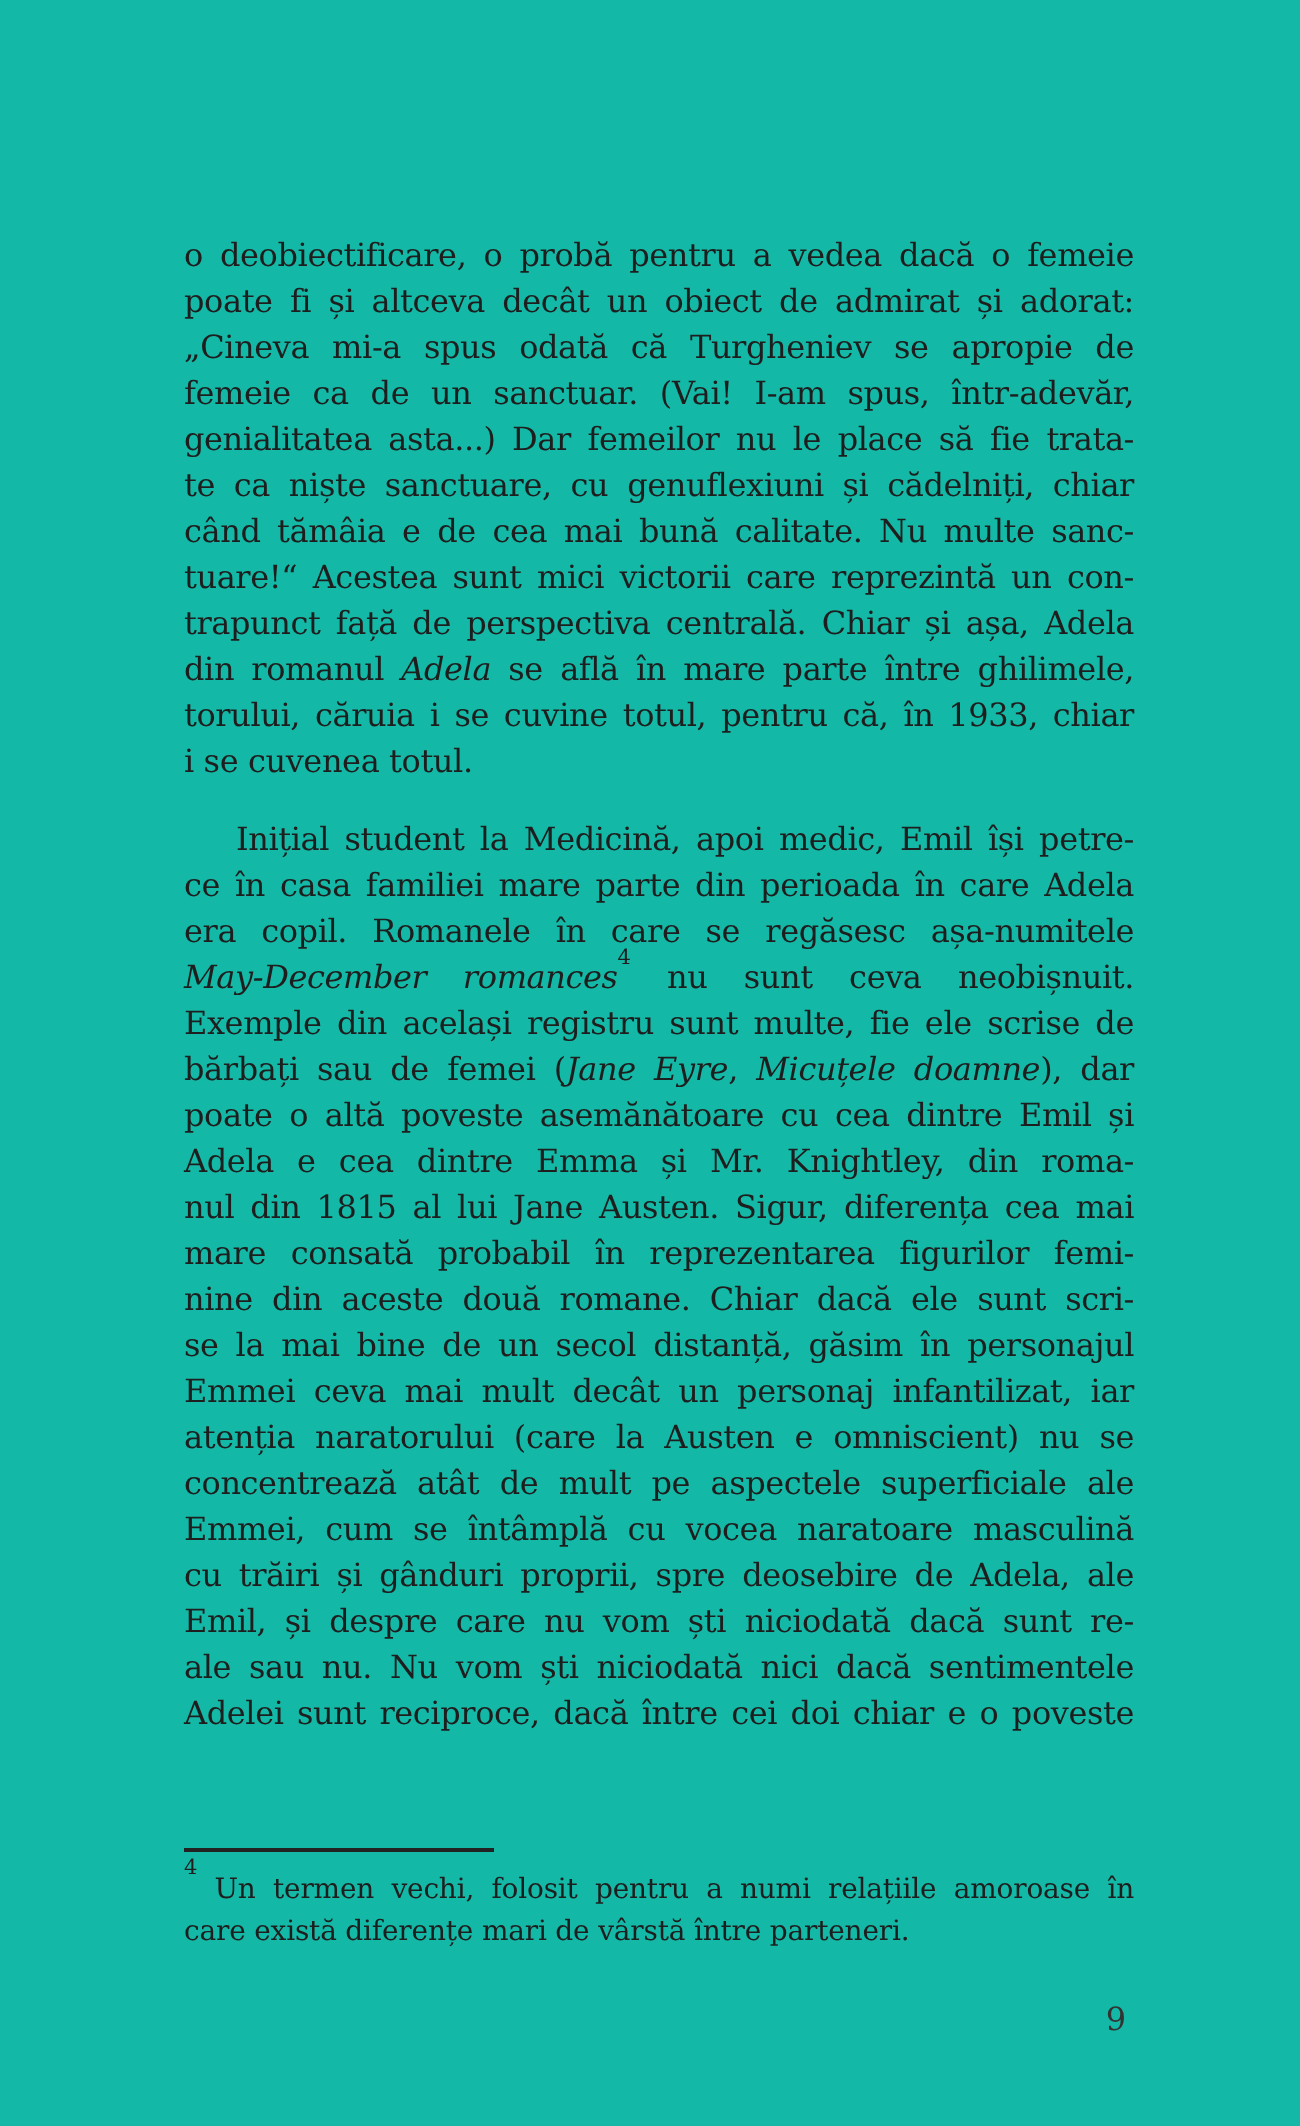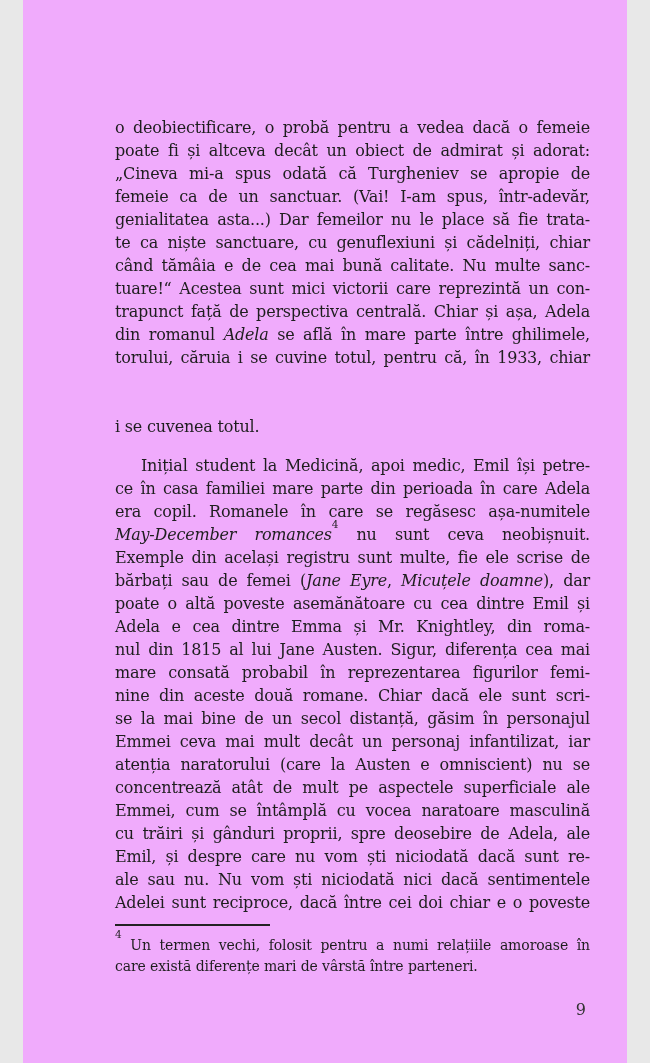--- a/index.html
+++ b/index.html
@@ -1,36 +1,36 @@
 <!DOCTYPE html>
 <html lang="ro"><head>
 <meta charset="utf-8">
 <style>
   html,body { margin:0; padding:0; background:#e8e8e8; }
   .page {
     position:relative;
-    width:604px; height:1063px;
-    background:#f0abfc;
+    width:650px; height:1063px;
+    background:#14b8a6;
     font-family:"DejaVu Serif", serif;
     color:#1e1e1e;
     margin:0 auto;
     overflow:hidden;
   }
   .body-text {
     position:absolute;
     left:92px; top:116px; width:475px;
   }
   .line {
     font-size:16px;
     line-height:23px;
     letter-spacing:-0.2px;
     text-align:justify;
     text-align-last:justify;
   }
-  .line.no-justify { text-align-last:left;margin-top:46px; }
+  .line.no-justify { text-align-last:left; }
   .line.indent { text-indent:26px;margin-top:16px; }
   .italic { font-style:italic; }
   .fnref {
     font-size:10.5px;
     line-height:0;
     position:relative;
     top:-6px;
   }
   .footnote {
     position:absolute;

